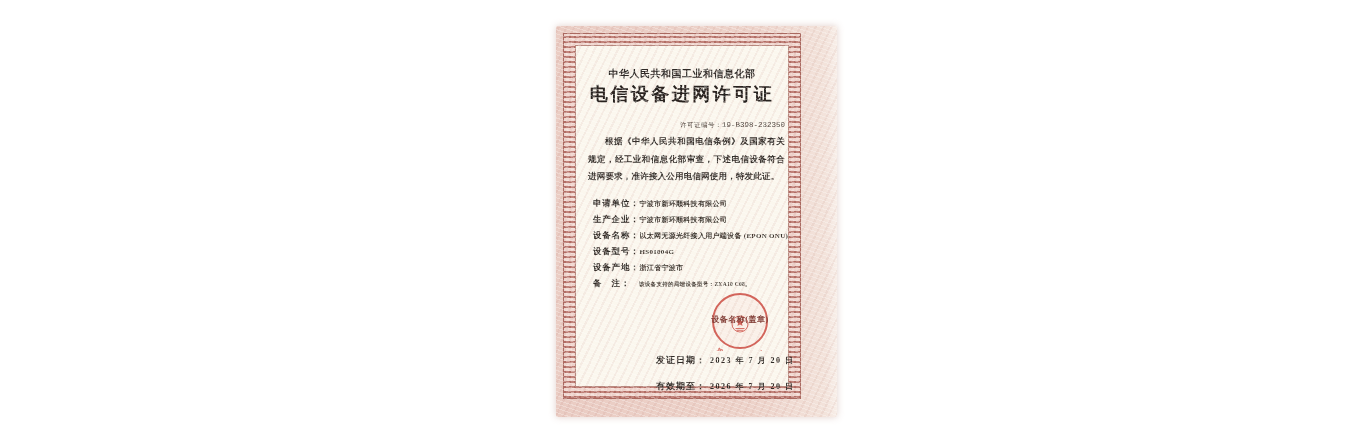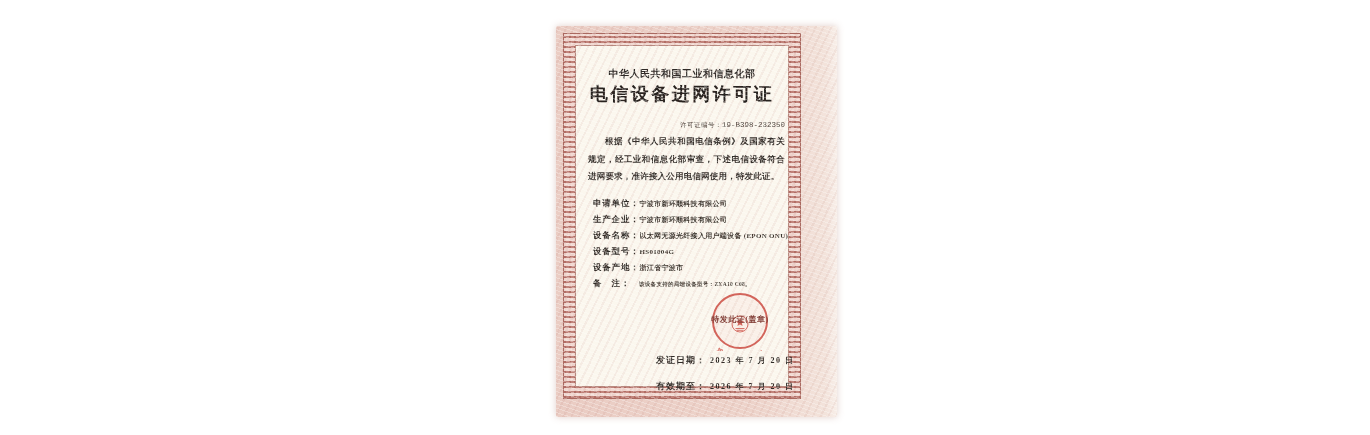--- a/index.html
+++ b/index.html
@@ -130,21 +130,21 @@
         <text class="ring-text">
           <textPath href="#sealArc" startOffset="21">中华人民共和国工业和信息化部</textPath>
         </text>
         <g>
           <circle class="emblem" cx="30" cy="33" r="8"></circle>
           <polygon points="30,27.2 31.2,30 34.1,30.3 31.9,32.2 32.6,35 30,33.5 27.4,35 28.1,32.2 25.9,30.3 28.8,30" fill="#cf564c" stroke="none"></polygon>
           <path class="emblem" d="M 25.5 37.5 h 9 M 26.5 39.3 h 7"></path>
         </g>
       </svg>
 
-      <div class="issuer">特发此证(盖章)</div>
+      <div class="issuer">设备名称(盖章)</div>
 
       <div class="date-row first">
         <span class="dlbl">发证日期：</span>
         <span class="dval">2023 年 7 月 20 日</span>
       </div>
       <div class="date-row second">
         <span class="dlbl">有效期至：</span>
         <span class="dval">2026 年 7 月 20 日</span>
       </div>
 

